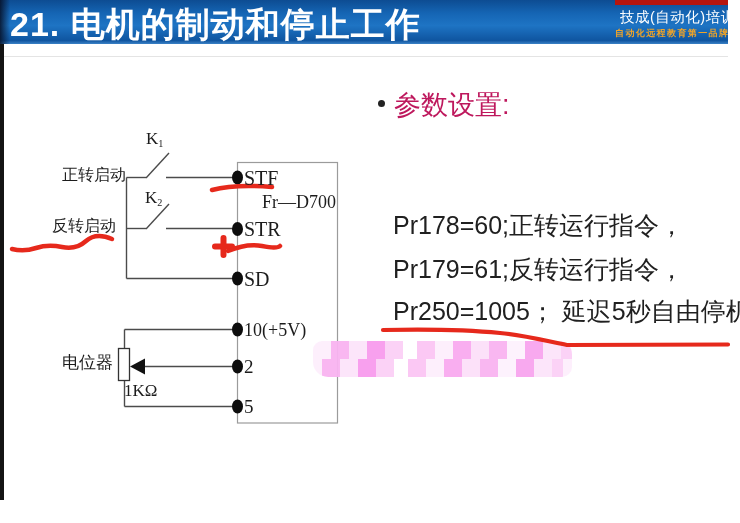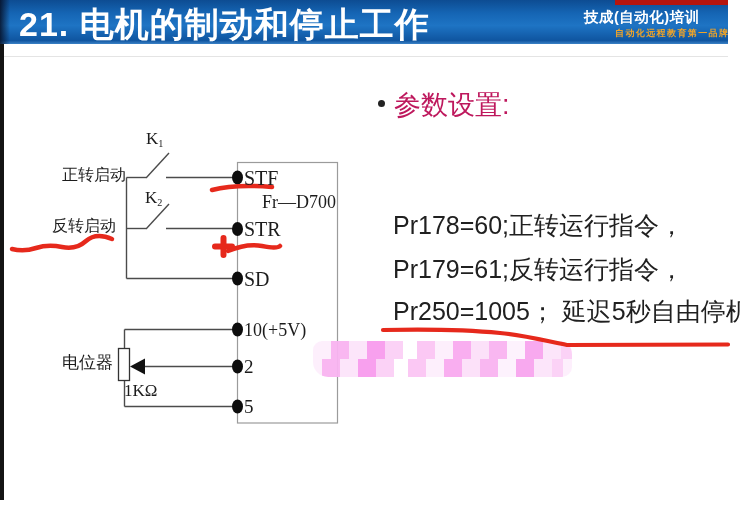--- a/index.html
+++ b/index.html
@@ -5,28 +5,28 @@
   html,body{margin:0;padding:0;background:#fff;}
   .stage{position:relative;width:740px;height:523px;background:#ffffff;overflow:hidden;
          font-family:"Liberation Sans",sans-serif;}
 
   
   .header{position:absolute;left:0;top:0;width:728px;height:44px;z-index:5;
           background:linear-gradient(180deg,#0d4c92 0%,#1565b4 30%,#1e74c4 58%,#0f55a0 92%,#3b82c6 100%);}
   .header::before{content:"";position:absolute;left:0;top:0;width:10px;height:100%;
           background:linear-gradient(90deg,rgba(6,16,38,.85),rgba(6,16,38,0));}
   .page-title{position:absolute;left:10px;top:2px;font-size:34px;font-weight:bold;color:#ffffff;
-          letter-spacing:1px;white-space:nowrap;padding-left:9px;}
+          letter-spacing:1px;white-space:nowrap;}
   .topbar-red{position:absolute;left:615px;top:0;width:113px;height:5px;background:#b5150e;z-index:6;}
   .logo-circle{position:absolute;left:577px;top:8px;width:29px;height:29px;border-radius:50%;
           background:radial-gradient(circle at 35% 30%,#ffffff 60%,#cfe2f5);
           color:#1258a8;font:italic bold 17px "Liberation Serif","DejaVu Serif",serif;
           display:flex;align-items:center;justify-content:center;
           box-shadow:0 0 0 2px rgba(255,255,255,.45), inset 0 -2px 3px rgba(21,90,170,.5);}
-  .logo-brand{position:absolute;left:584px;top:8px;font-size:14.5px;font-weight:bold;color:#ffffff;
+  .logo-brand{position:absolute;left:620px;top:8px;font-size:14.5px;font-weight:normal;color:#ffffff;
           letter-spacing:.5px;white-space:nowrap;}
   .logo-tagline{position:absolute;left:615px;top:27px;font-size:9px;color:#f0a428;
           letter-spacing:1.4px;white-space:nowrap;font-weight:bold;}
 
   
   .leftbar{position:absolute;left:0;top:44px;width:4px;height:456px;background:#141414;z-index:5;}
   .hairline{position:absolute;left:4px;top:56px;width:724px;height:1px;background:#e4e4e4;z-index:0;}
 
   
   .svg-layer{position:absolute;left:0;top:0;width:740px;height:523px;pointer-events:none;}

